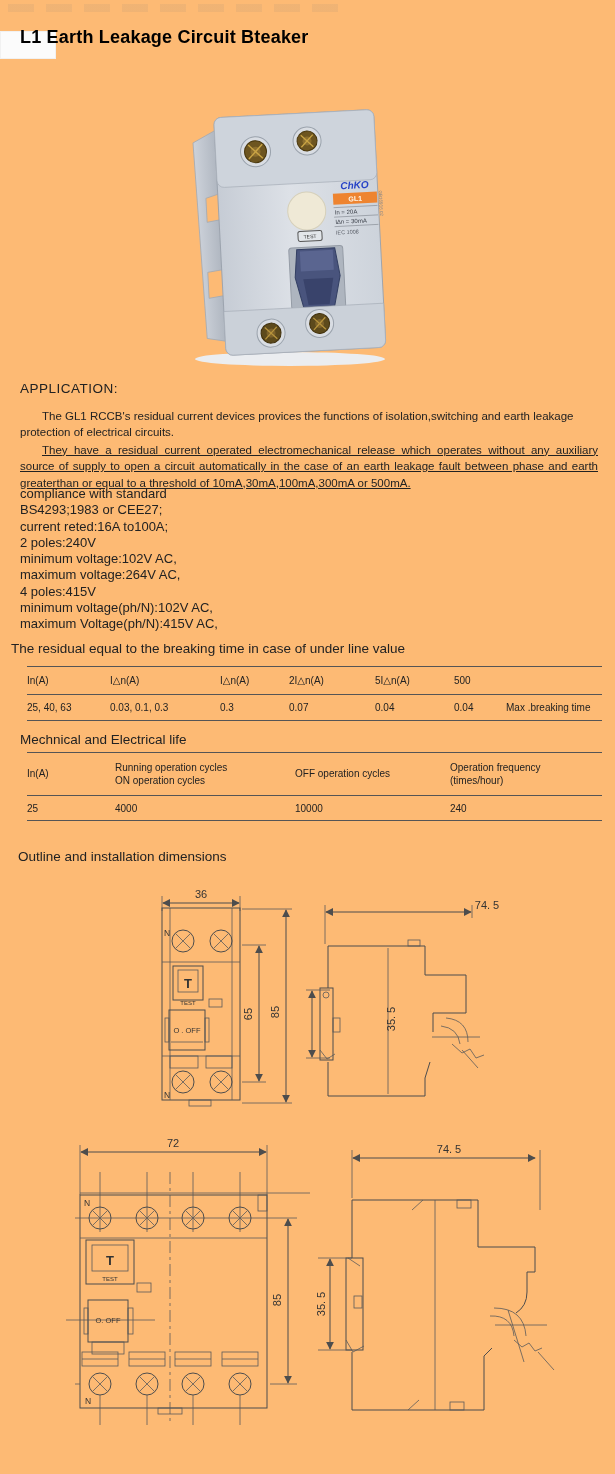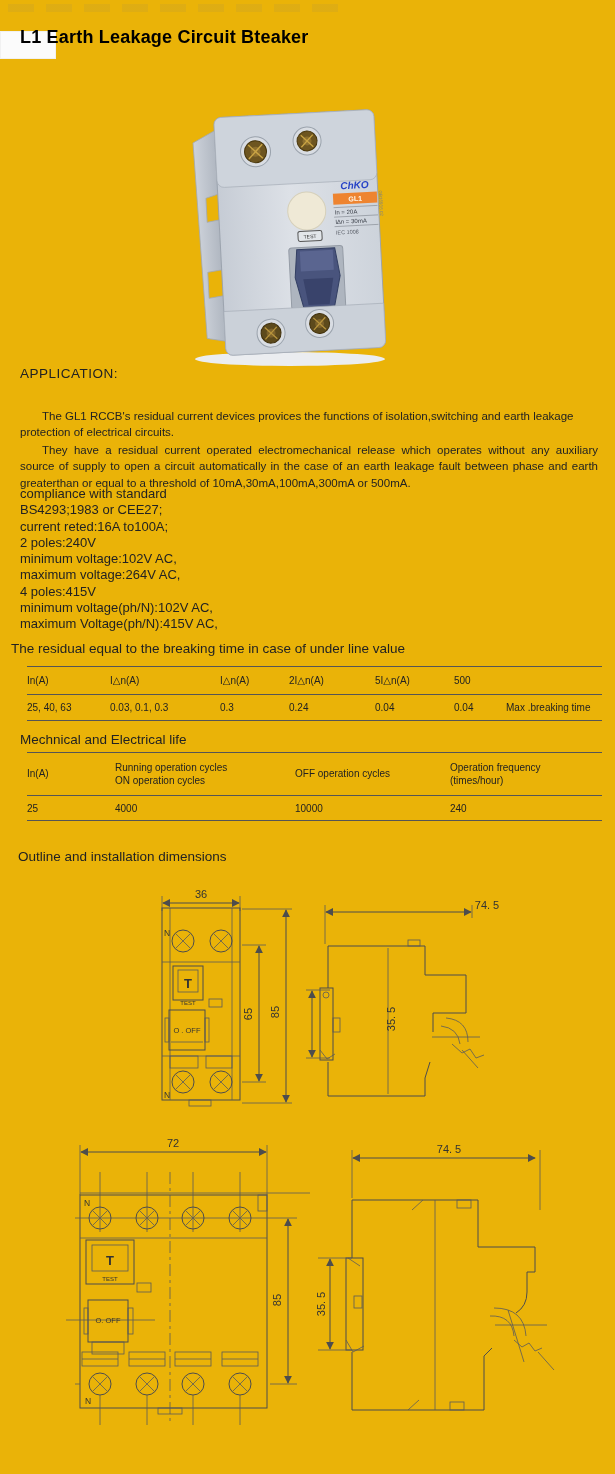--- a/index.html
+++ b/index.html
@@ -1,27 +1,27 @@
 <!DOCTYPE html>
 <html><head>
 <meta charset="utf-8">
 <style>
   html,body{margin:0;padding:0;background:#ffffff;}
-  .page{position:relative;width:615px;height:1474px;background:#eab308;
+  .page{position:relative;width:615px;height:1474px;background:#fdba74;
         font-family:"Liberation Sans","DejaVu Sans",sans-serif;color:#2e2e2e;overflow:hidden;}
   .artifact{position:absolute;left:8px;top:4px;width:330px;height:8px;opacity:.10;
             background:repeating-linear-gradient(90deg,#777 0 26px,transparent 26px 38px);}
   .title-ghostbox{position:absolute;left:0;top:31px;width:54px;height:26px;background:#fbfbfb;border:1px solid #f1f1f1;}
   h1.pagetitle{position:absolute;left:20px;top:27px;margin:0;font-size:18px;font-weight:bold;color:#000;letter-spacing:.2px;}
   .photo{position:absolute;left:182px;top:96px;width:215px;height:280px;}
   .sec-head{position:absolute;left:20px;margin:0;font-size:13.5px;font-weight:normal;color:#222;}
-  .app-head{top:366px;letter-spacing:.5px;}
+  .app-head{top:381px;letter-spacing:.5px;}
   .para{position:absolute;left:20px;width:578px;font-size:11.5px;line-height:16.5px;color:#222;}
   .p1{top:396px;text-indent:22px;}
-  .p2{top:430px;text-indent:22px;text-align:justify;}
+  .p2{top:430px;text-indent:22px;text-align:justify;text-decoration:underline;}
   .specs{position:absolute;left:20px;top:486px;font-size:13px;line-height:16.3px;color:#222;}
   .h-break{top:641px;left:11px;}
   .h-life{top:732px;text-align:center;}
   .h-dim{top:849px;left:18px;}
   table.dt{position:absolute;left:27px;border-collapse:collapse;width:575px;font-size:10px;color:#222;table-layout:fixed;}
   table.dt th,table.dt td{font-weight:normal;text-align:left;padding:0 2px 0 0;vertical-align:middle;}
   #tbl-break{top:666px;border-top:1px solid #555;border-bottom:1px solid #555;}
   #tbl-break thead th{height:27px;border-bottom:1px solid #555;}
   #tbl-break tbody td{height:25px;}
   #tbl-life{top:752px;border-top:1px solid #555;border-bottom:1px solid #555;}
@@ -163,21 +163,21 @@
         <th>5I△n(A)</th>
         <th>500</th>
         <th></th>
       </tr>
     </thead>
     <tbody>
       <tr>
         <td>25, 40, 63</td>
         <td>0.03, 0.1, 0.3</td>
         <td>0.3</td>
-        <td>0.24</td>
+        <td>0.07</td>
         <td>0.04</td>
         <td>0.04</td>
         <td>Max .breaking time</td>
       </tr>
     </tbody>
   </table>
 
   <h2 class="sec-head h-life">Mechnical and Electrical life</h2>
   <table class="dt" id="tbl-life">
     <colgroup>

